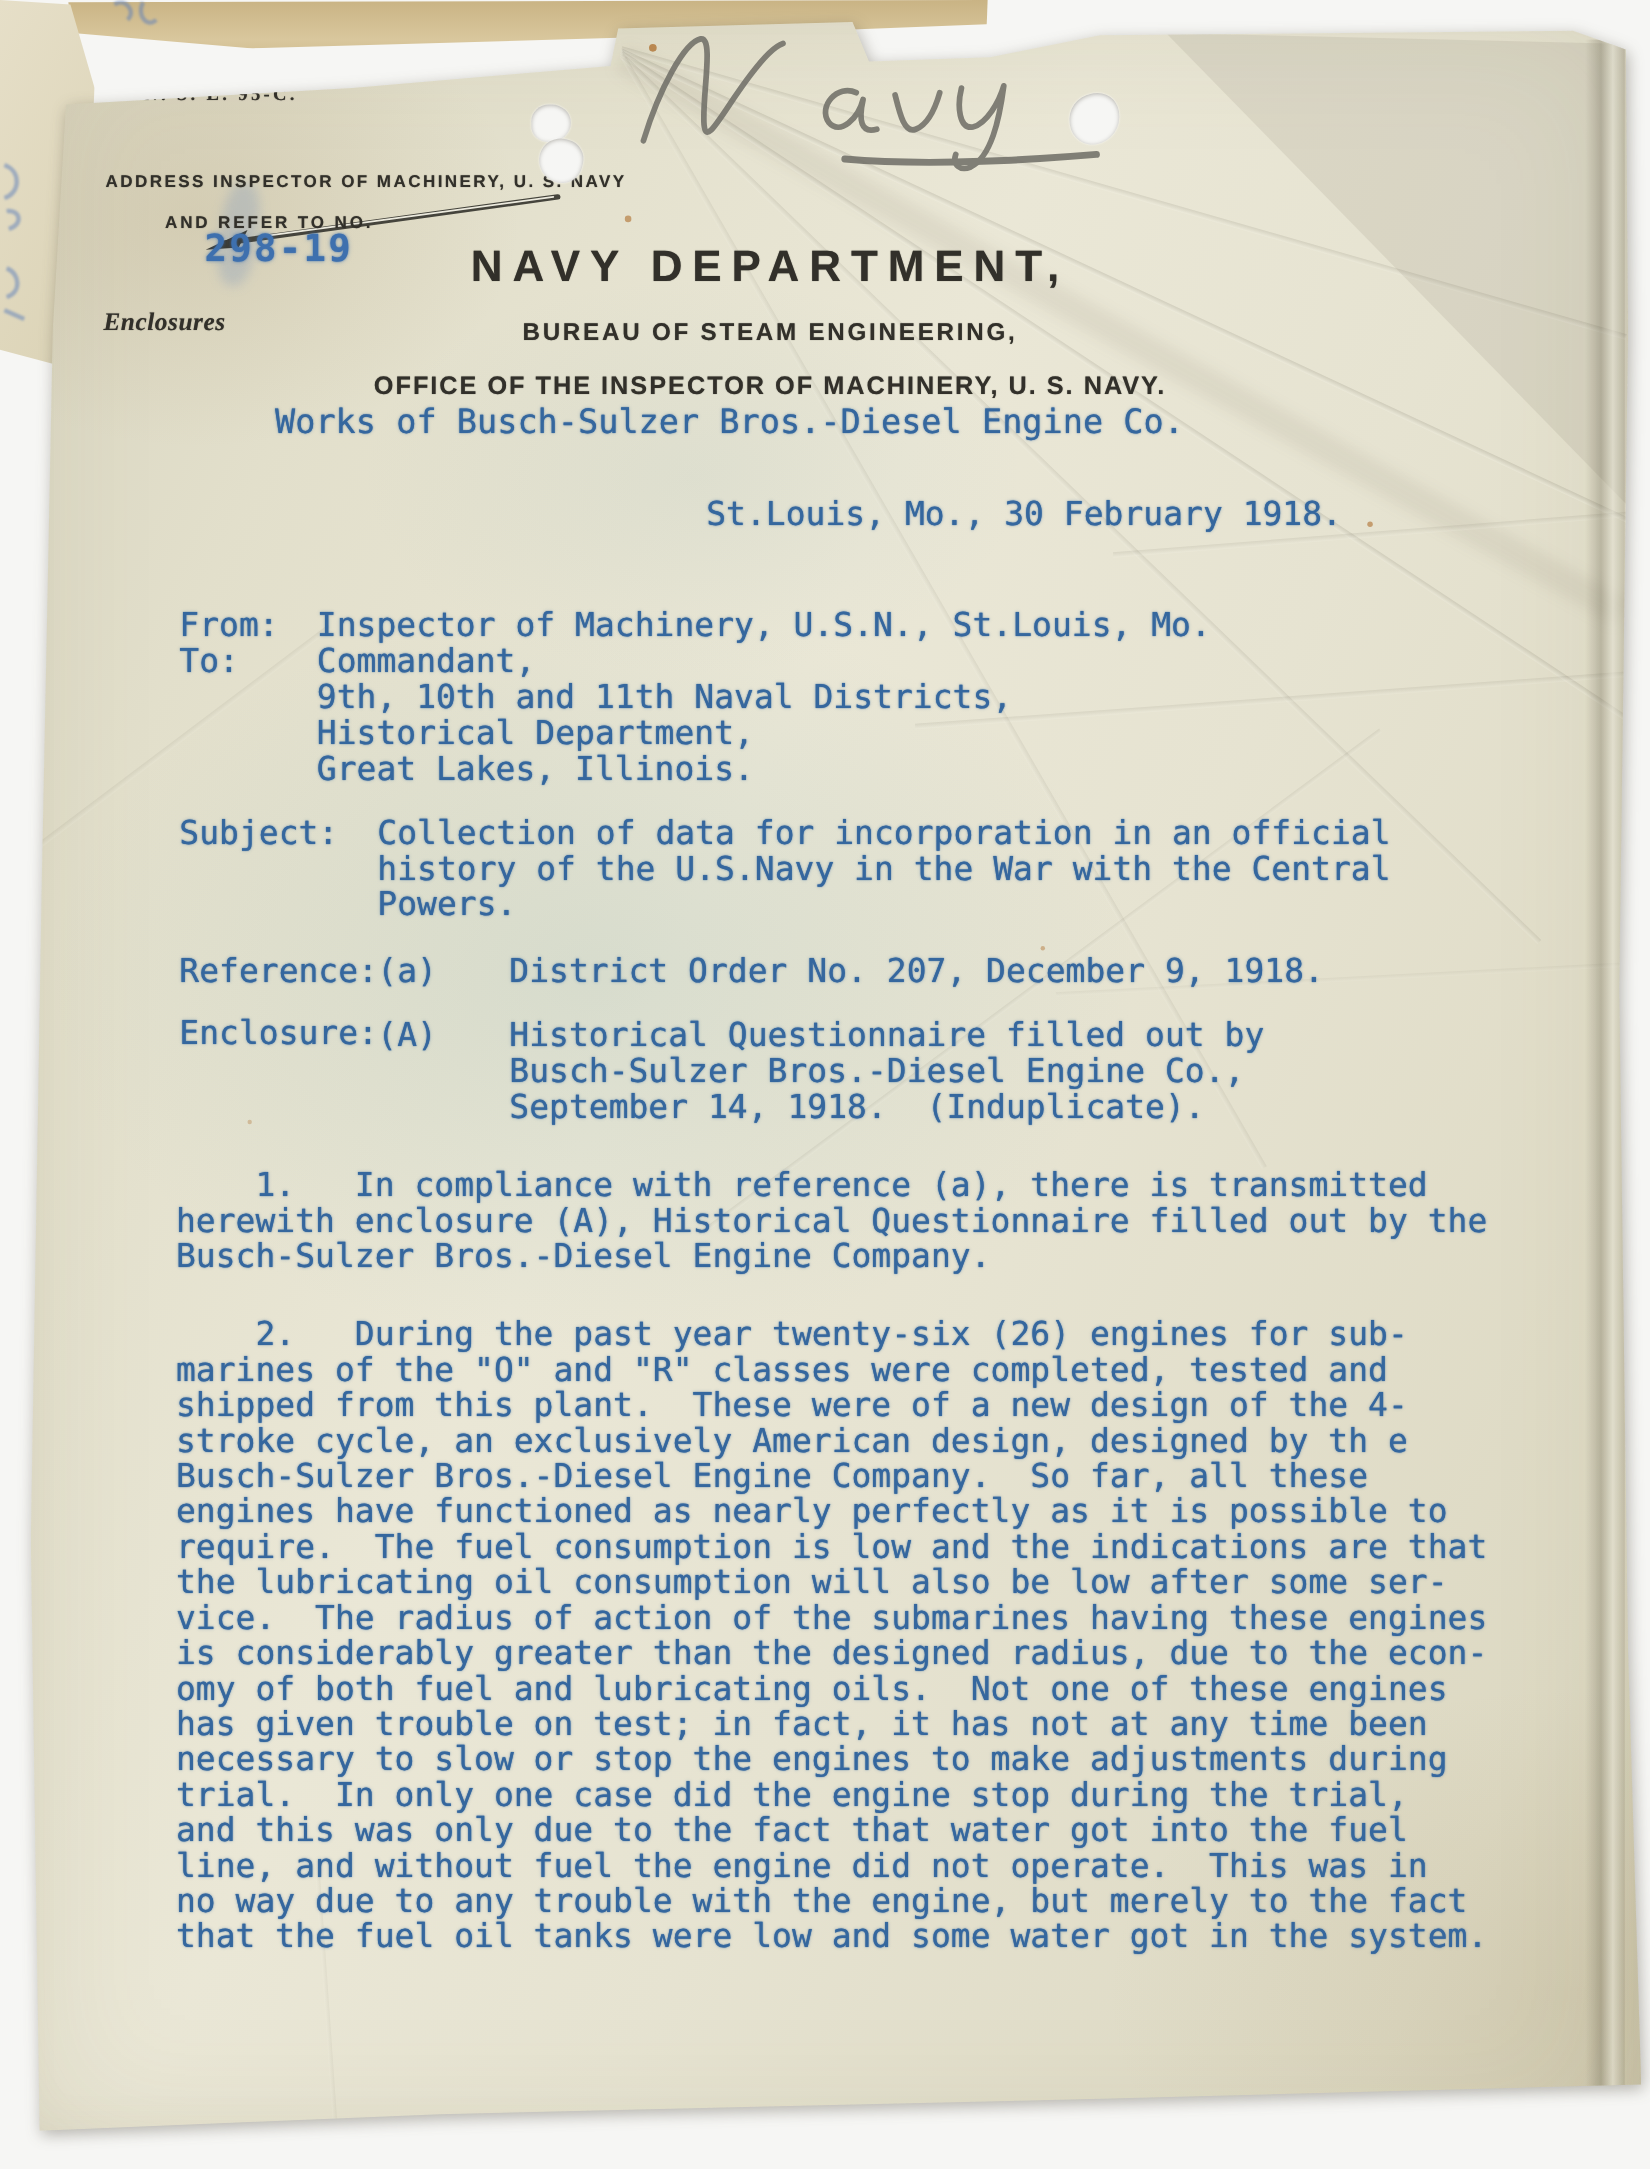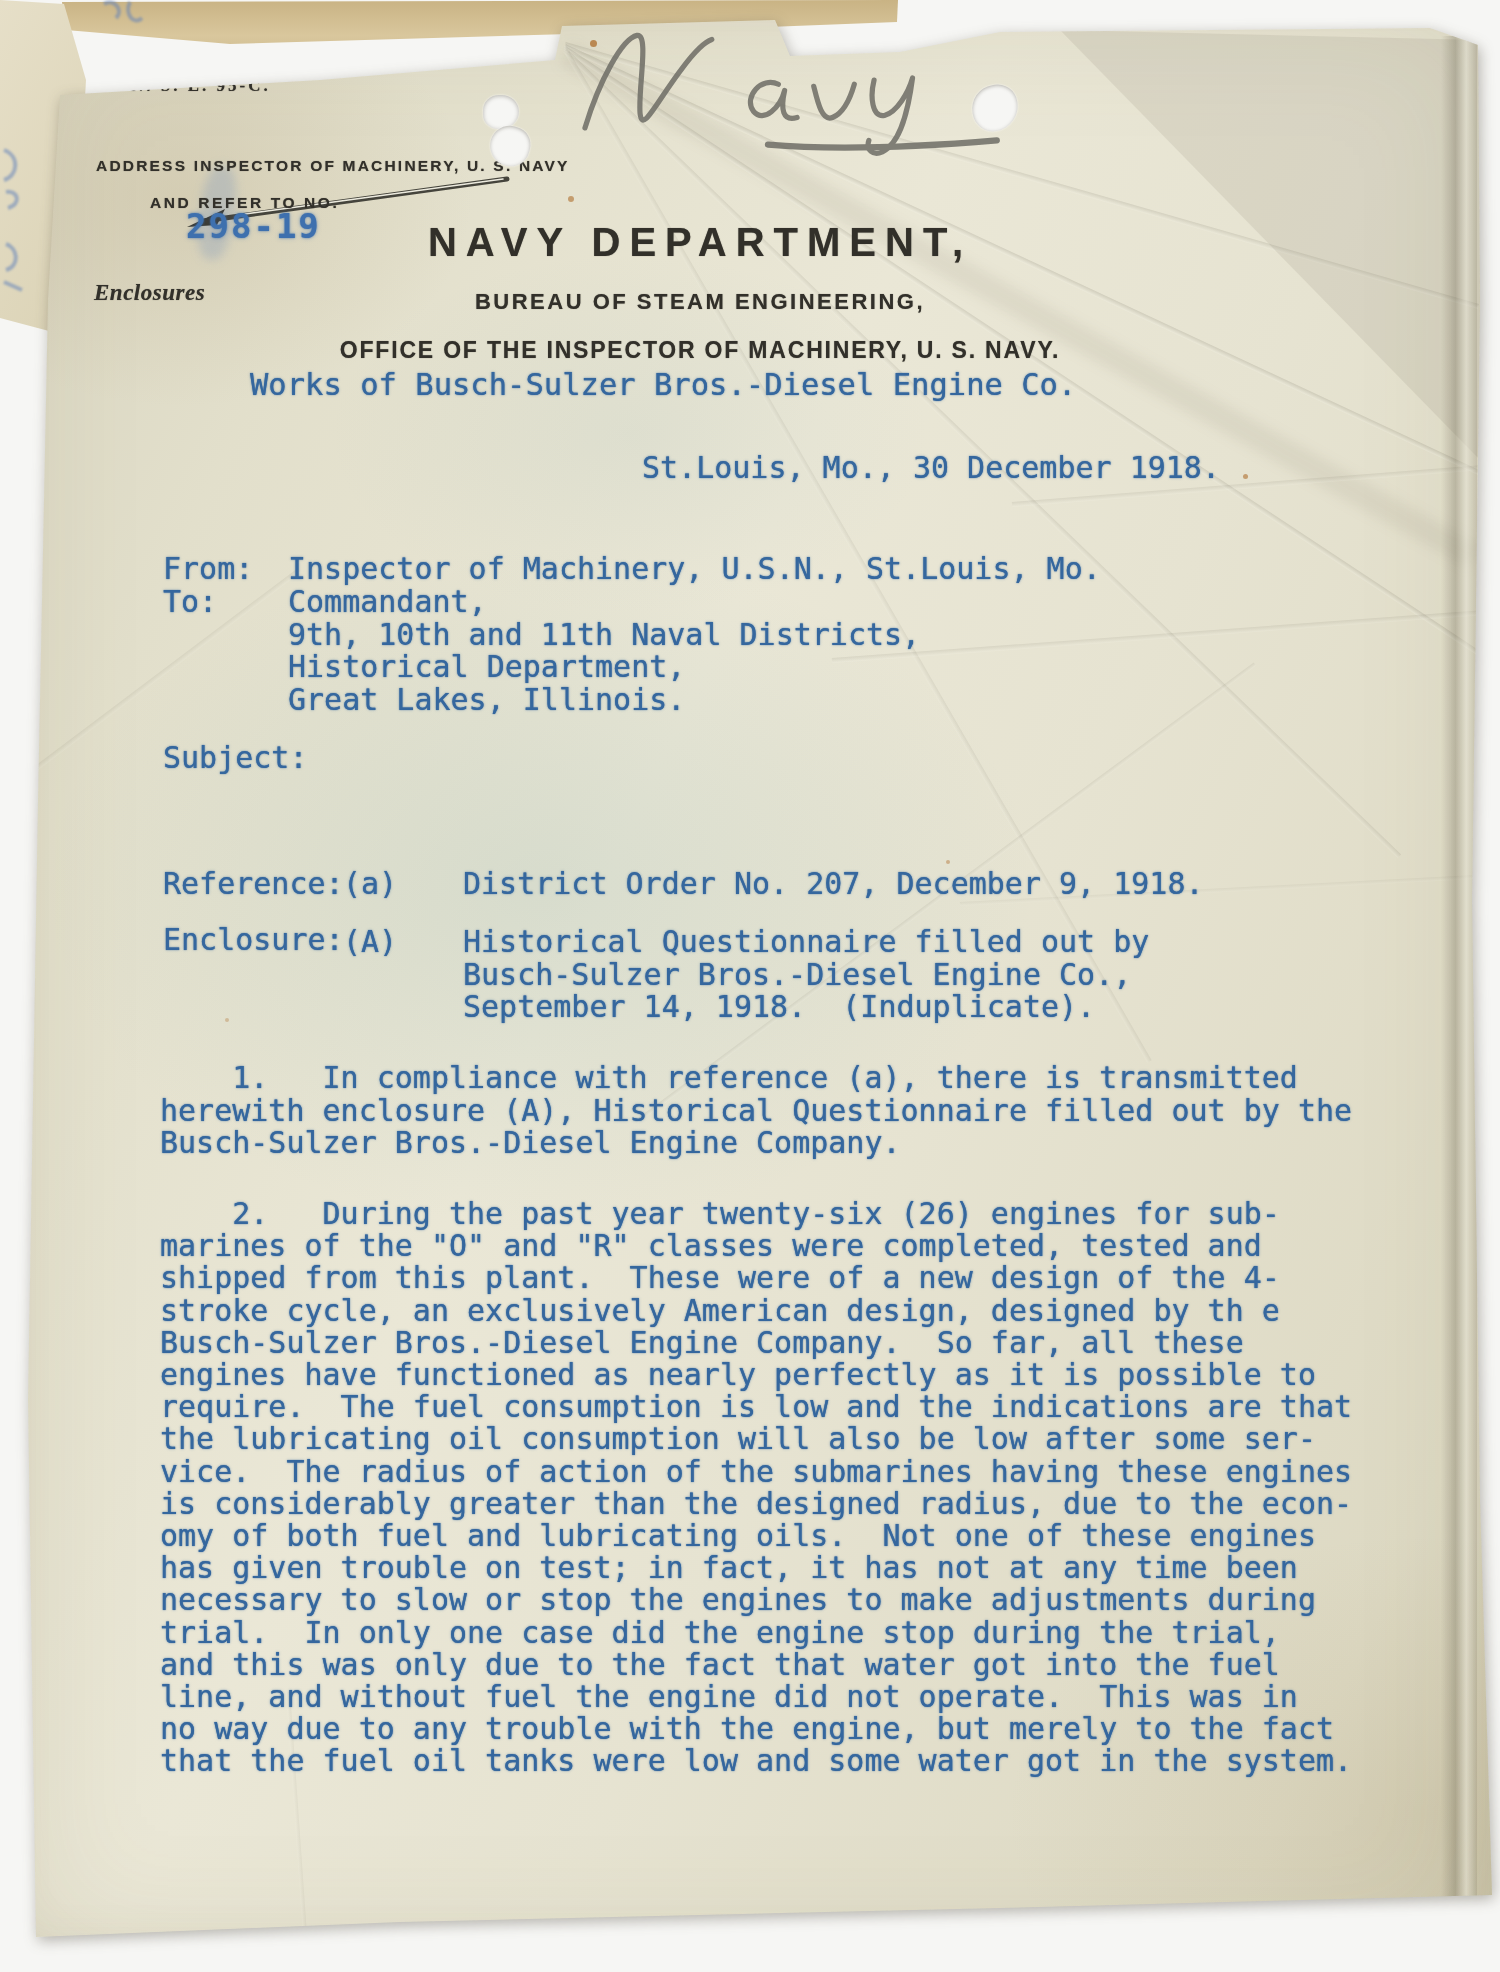--- a/index.html
+++ b/index.html
@@ -135,31 +135,34 @@
 
     <div class="print serifprint" style="left:94px;top:280px;font-size:23px;font-style:italic;font-weight:700;letter-spacing:.5px">Enclosures</div>
 
     <div class="letterhead">
       <div class="print lh1">NAVY DEPARTMENT,</div>
       <div class="print lh3">OFFICE OF THE INSPECTOR OF MACHINERY, U. S. NAVY.</div>
       <div class="print lh2">BUREAU OF STEAM ENGINEERING,</div>
       <div class="lh4">Works of Busch-Sulzer Bros.-Diesel Engine Co.</div>
     </div>
 
-    <div class="typed" style="left:642px;top:452px">St.Louis, Mo., 30 December 1918.</div>
+    <div class="typed" style="left:642px;top:452px">St.Louis, Mo., 30 February 1918.</div>
 
     <div class="typed" style="left:163px;top:553px">From:</div>
     <div class="typed" style="left:288px;top:553px">Inspector of Machinery, U.S.N., St.Louis, Mo.</div>
     <div class="typed" style="left:163px;top:586px">To:</div>
     <div class="typed" style="left:288px;top:586px">Commandant,
 9th, 10th and 11th Naval Districts,
 Historical Department,
 Great Lakes, Illinois.</div>
 
     <div class="typed" style="left:163px;top:742px">Subject:</div>
+    <div class="typed" style="left:343px;top:742px">Collection of data for incorporation in an official
+history of the U.S.Navy in the War with the Central
+Powers.</div>
 
     <div class="typed" style="left:163px;top:868px">Reference:</div>
     <div class="typed" style="left:343px;top:868px">(a)</div>
     <div class="typed" style="left:463px;top:868px">District Order No. 207, December 9, 1918.</div>
 
     <div class="typed" style="left:163px;top:924px">Enclosure:</div>
     <div class="typed" style="left:343px;top:926px">(A)</div>
     <div class="typed" style="left:463px;top:926px">Historical Questionnaire filled out by
 Busch-Sulzer Bros.-Diesel Engine Co.,
 September 14, 1918.  (Induplicate).</div>

